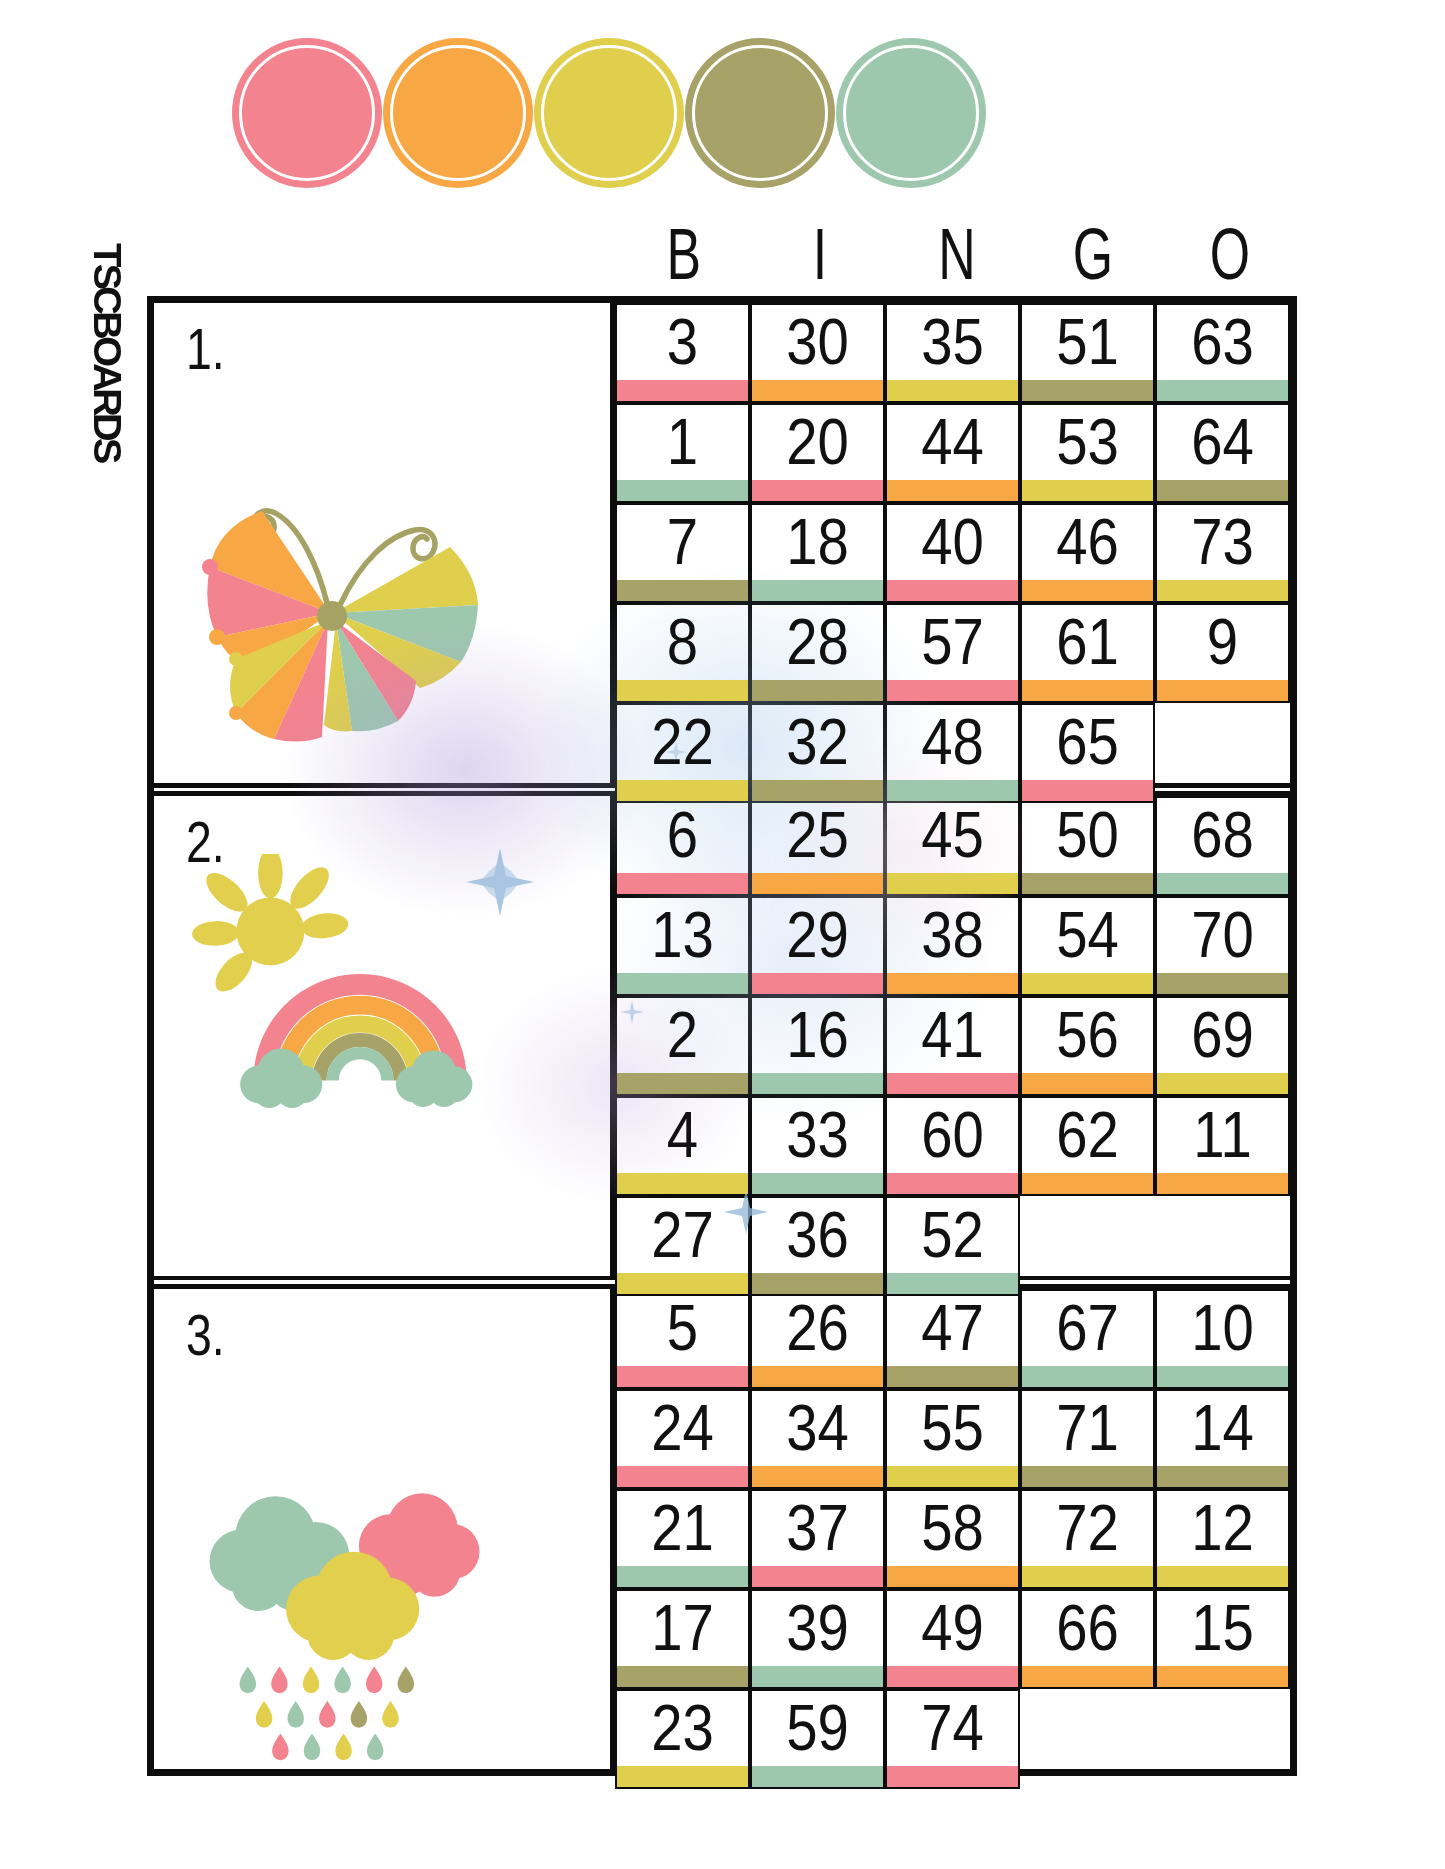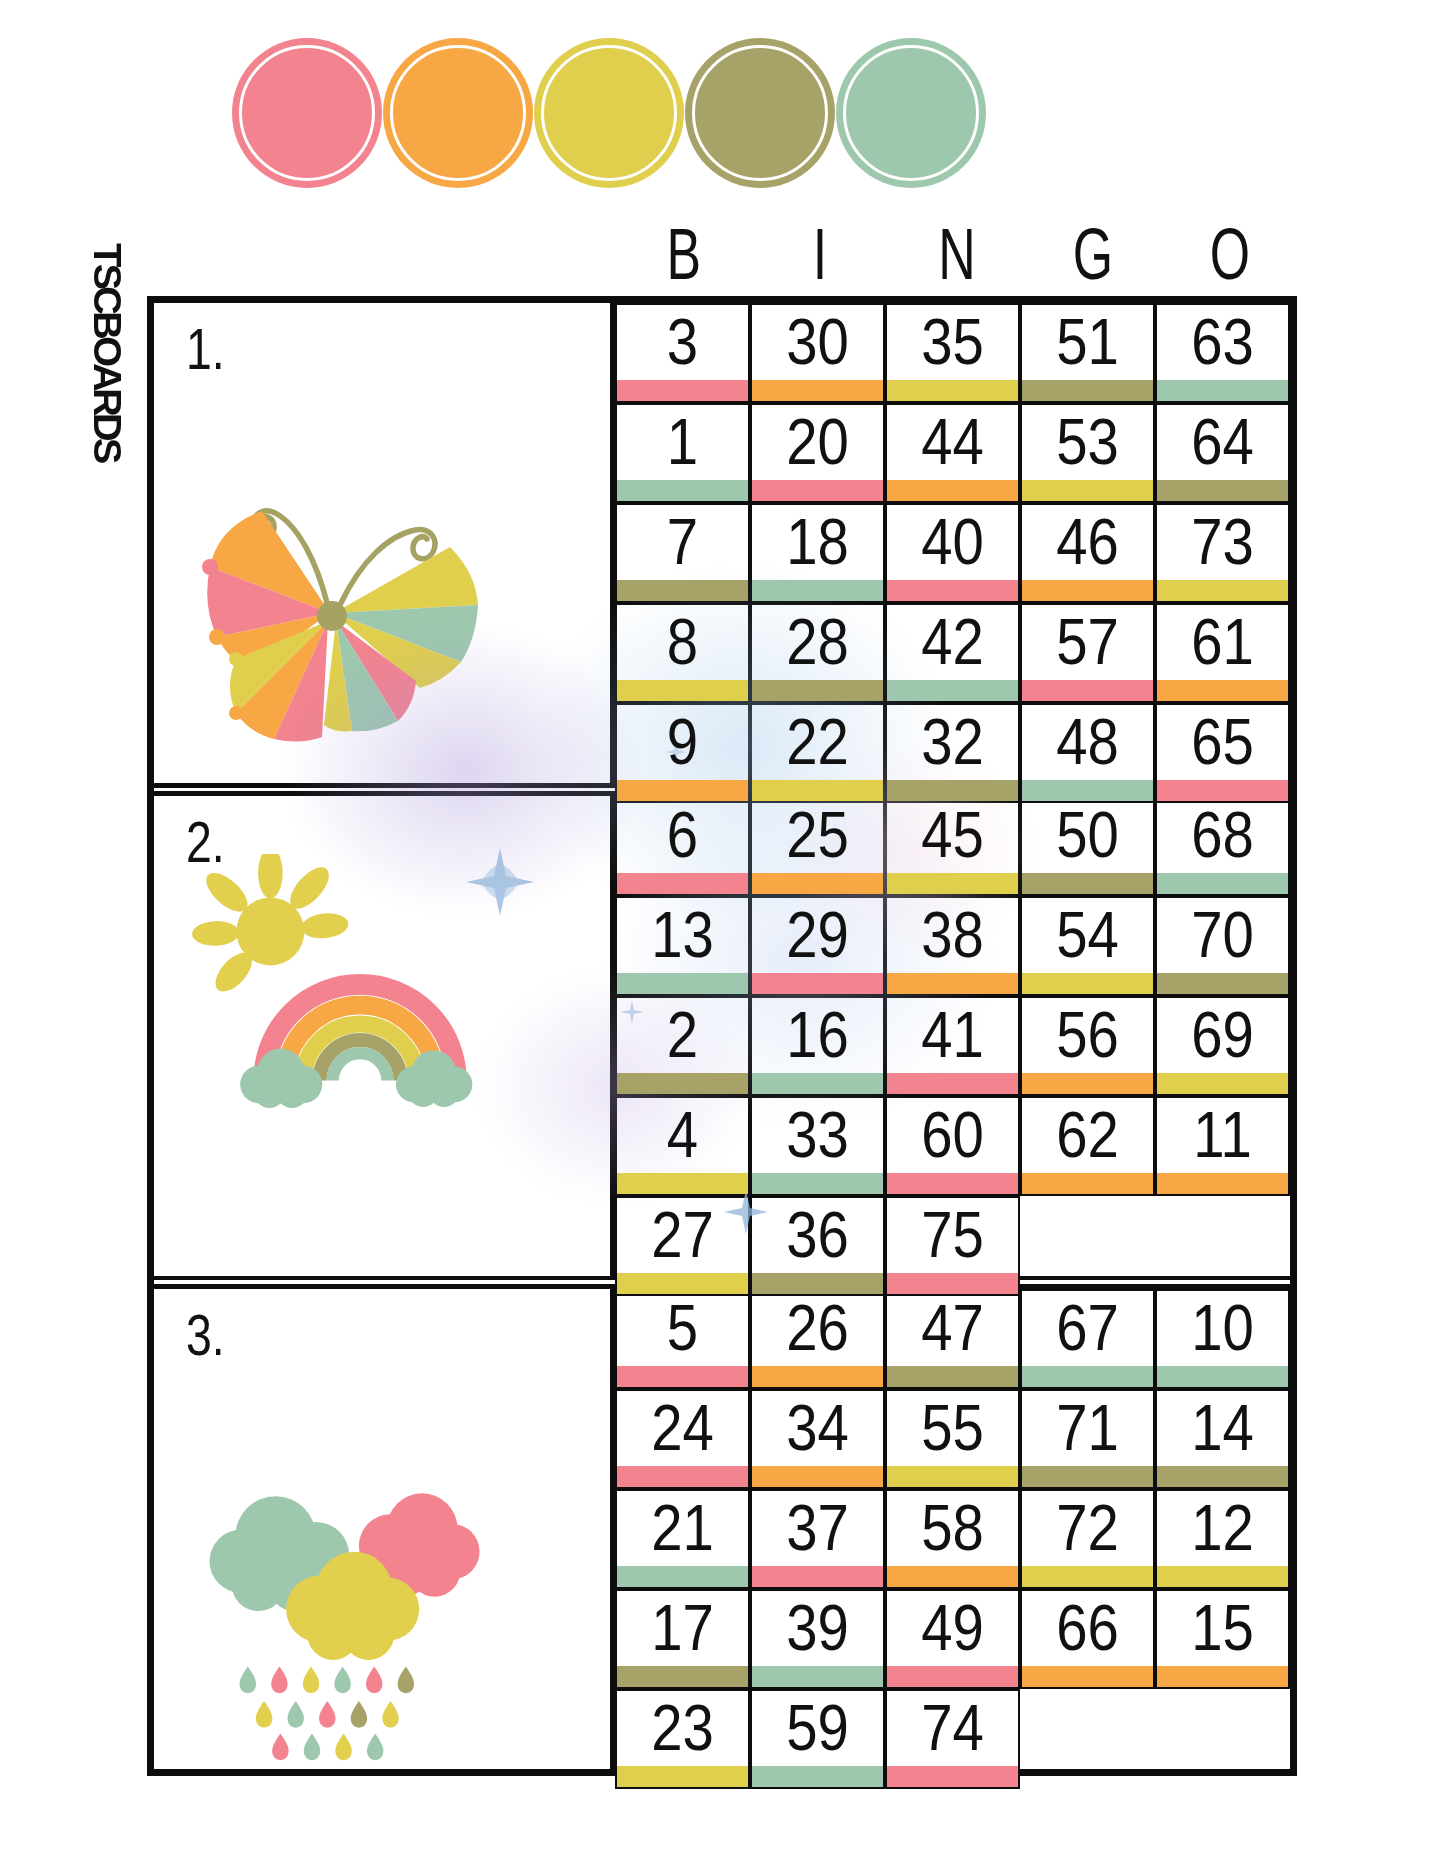--- a/index.html
+++ b/index.html
@@ -187,24 +187,20 @@
           </div>
           <div class="cell">
             <span class="num">8</span>
             <div class="bar" style="background: rgb(223, 207, 77);"></div>
           </div>
           <div class="cell">
             <span class="num">28</span>
             <div class="bar" style="background: rgb(167, 163, 104);"></div>
           </div>
           <div class="cell">
-            <span class="num">42</span>
-            <div class="bar" style="background: rgb(158, 200, 174);"></div>
-          </div>
-          <div class="cell">
             <span class="num">57</span>
             <div class="bar" style="background: rgb(242, 131, 143);"></div>
           </div>
           <div class="cell">
             <span class="num">61</span>
             <div class="bar" style="background: rgb(247, 168, 68);"></div>
           </div>
           <div class="cell">
             <span class="num">9</span>
             <div class="bar" style="background: rgb(247, 168, 68);"></div>
@@ -345,22 +341,22 @@
           </div>
           <div class="cell">
             <span class="num">27</span>
             <div class="bar" style="background: rgb(223, 207, 77);"></div>
           </div>
           <div class="cell">
             <span class="num">36</span>
             <div class="bar" style="background: rgb(167, 163, 104);"></div>
           </div>
           <div class="cell">
-            <span class="num">75</span>
-            <div class="bar" style="background: rgb(242, 131, 143);"></div>
+            <span class="num">52</span>
+            <div class="bar" style="background: rgb(158, 200, 174);"></div>
           </div>
         </div>
       </div>
       <div class="separator"></div>
       <div class="block">
         <div class="panel">
           <div class="block-label">3.</div>
   <svg class="svg-raincloud" viewBox="0 0 330 330">
     <g fill="#9EC8AE">
       <circle cx="68" cy="112" r="33"></circle>

